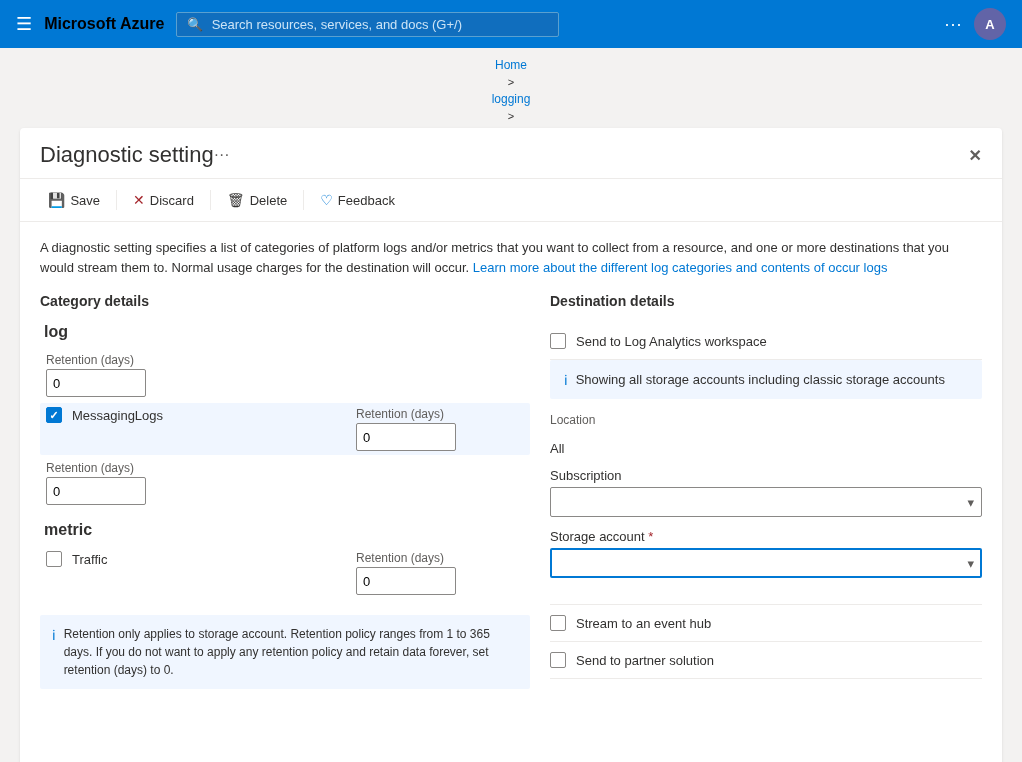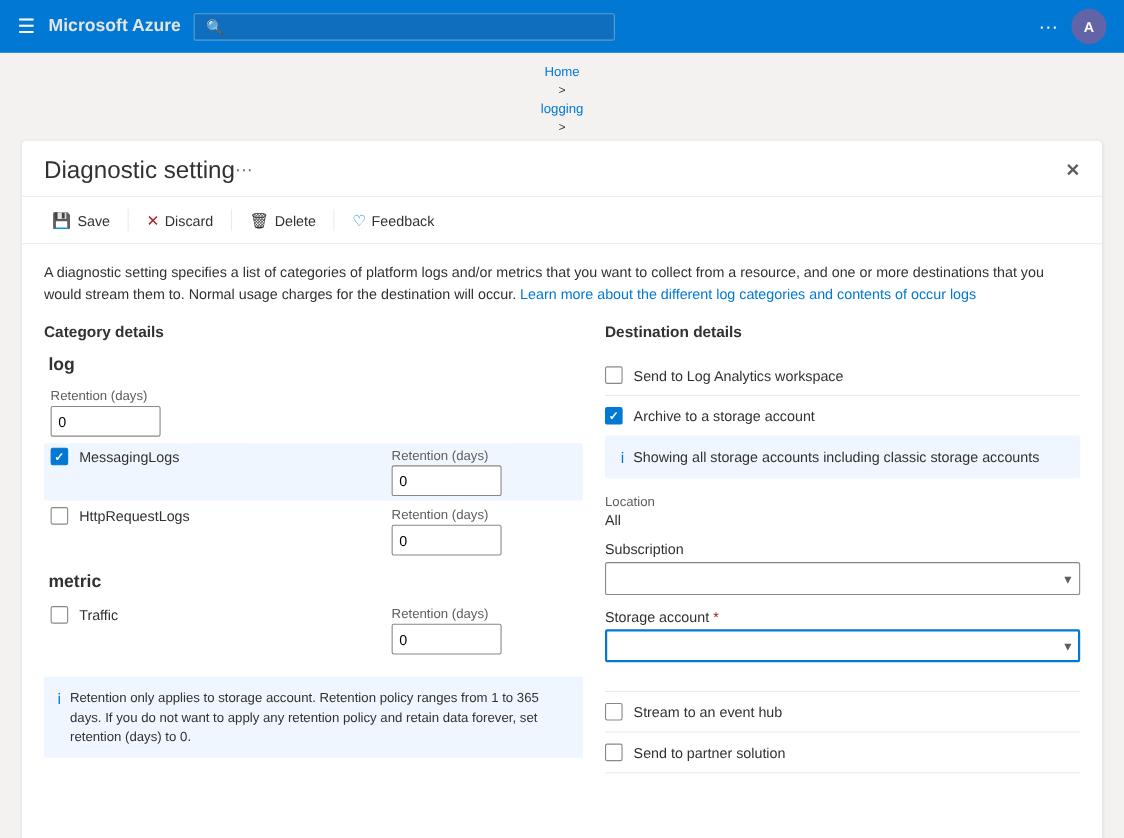--- a/index.html
+++ b/index.html
@@ -8,21 +8,21 @@
     
     .top-nav {
       background: #0078d4;
       height: 48px;
       display: flex;
       align-items: center;
       padding: 0 16px;
       gap: 12px;
     }
     .hamburger-icon { color: white; font-size: 18px; cursor: pointer; }
-    .nav-title { color: #e5e5e5; font-size: 16px; font-weight: 600; flex: 0 0 auto; }
+    .nav-title { color: #000000; font-size: 16px; font-weight: 600; flex: 0 0 auto; }
     .search-bar {
       flex: 1;
       max-width: 400px;
       margin: 0 auto;
       display: flex;
       align-items: center;
       background: #106ebe;
       border: 1px solid #5aa0d0;
       border-radius: 2px;
       padding: 4px 10px;
@@ -250,21 +250,21 @@
       border-radius: 2px;
       padding: 10px 14px;
       margin-bottom: 14px;
       display: flex;
       align-items: center;
       gap: 8px;
     }
     .expand-box-text { font-size: 13px; color: #323130; }
 
     .form-field { margin-bottom: 12px; }
-    .form-field-label { font-size: 12px; color: #605e5c; margin-bottom: 2px; }
+    .form-field-label { font-size: 12px; color: #605e5c; margin-bottom: 14px; }
     .form-field-value { font-size: 13px; color: #323130; }
     .form-select {
       width: 100%;
       height: 30px;
       border: 1px solid #8a8886;
       border-radius: 2px;
       padding: 4px 8px;
       font-size: 13px;
       background: white;
       cursor: pointer;
@@ -295,20 +295,21 @@
     .required-star { color: #a4262c; }
   </style>
 </head>
 <body>
 
 <div class="top-nav">
   <span class="hamburger-icon">☰</span>
   <span class="nav-title">Microsoft Azure</span>
   <div class="search-bar">
     <span style="color:#cce4f6;font-size:13px;">🔍</span>
+    <input type="text" placeholder="Search resources, services, and docs (G+/)" style="">
   </div>
   <span class="nav-spacer"></span>
   <span class="nav-dots">···</span>
   <div class="avatar">A</div>
 </div>
 
 <div class="breadcrumb">
   <a>Home</a>
   <span class="breadcrumb-sep">&gt;</span>
   <a>logging</a>
@@ -372,24 +373,20 @@
             <div class="checkbox checked"></div>
             <span>MessagingLogs</span>
           </div>
           <div class="log-item-right">
             <span class="retention-label">Retention (days)</span>
             <input type="text" class="retention-input" value="0" style="">
           </div>
         </div>
 
         <div class="log-item">
-          <div class="log-item-left">
-            <div class="checkbox"></div>
-            <span>HttpRequestLogs</span>
-          </div>
           <div class="log-item-right">
             <span class="retention-label">Retention (days)</span>
             <input type="text" class="retention-input" value="0" style="">
           </div>
         </div>
 
         <div class="subsection-title" style="margin-top:12px;">metric</div>
 
         <div class="log-item">
           <div class="log-item-left">
@@ -410,24 +407,20 @@
 
       <div class="col-right">
         <div class="section-title">Destination details</div>
 
         <div class="dest-item">
           <div class="checkbox"></div>
           <span class="dest-item-label">Send to Log Analytics workspace</span>
         </div>
 
         <div class="dest-expanded">
-          <div class="dest-expanded-header">
-            <div class="checkbox checked"></div>
-            <span class="dest-item-label">Archive to a storage account</span>
-          </div>
 
           <div class="expand-box">
             <span class="info-icon" style="color:#0078d4;">ℹ</span>
             <span class="expand-box-text">Showing all storage accounts including classic storage accounts</span>
           </div>
 
           <div class="form-field">
             <div class="form-field-label">Location</div>
             <div class="form-field-value">All</div>
           </div>

